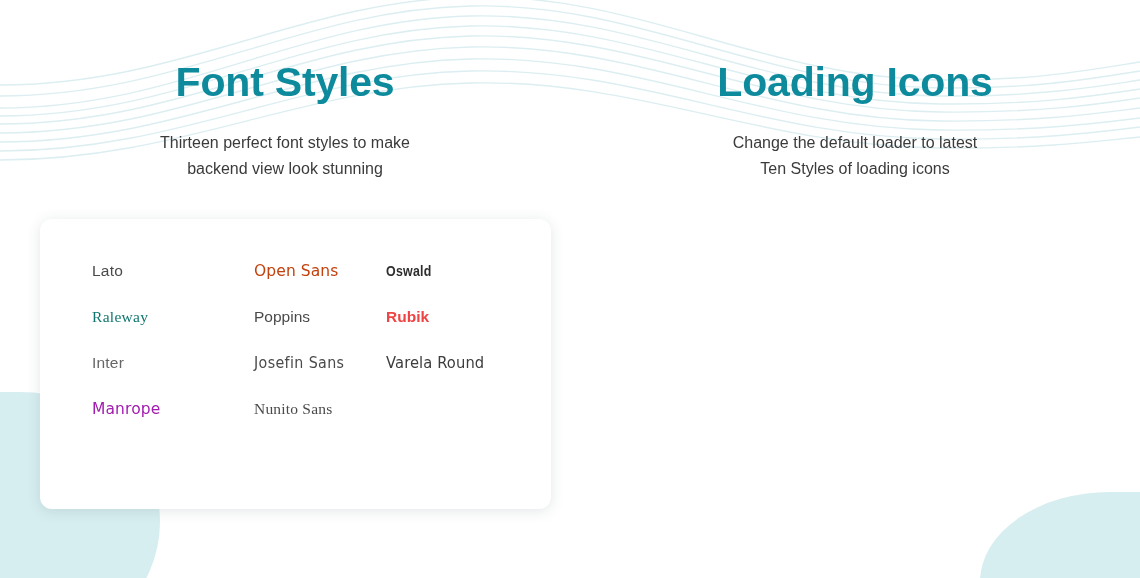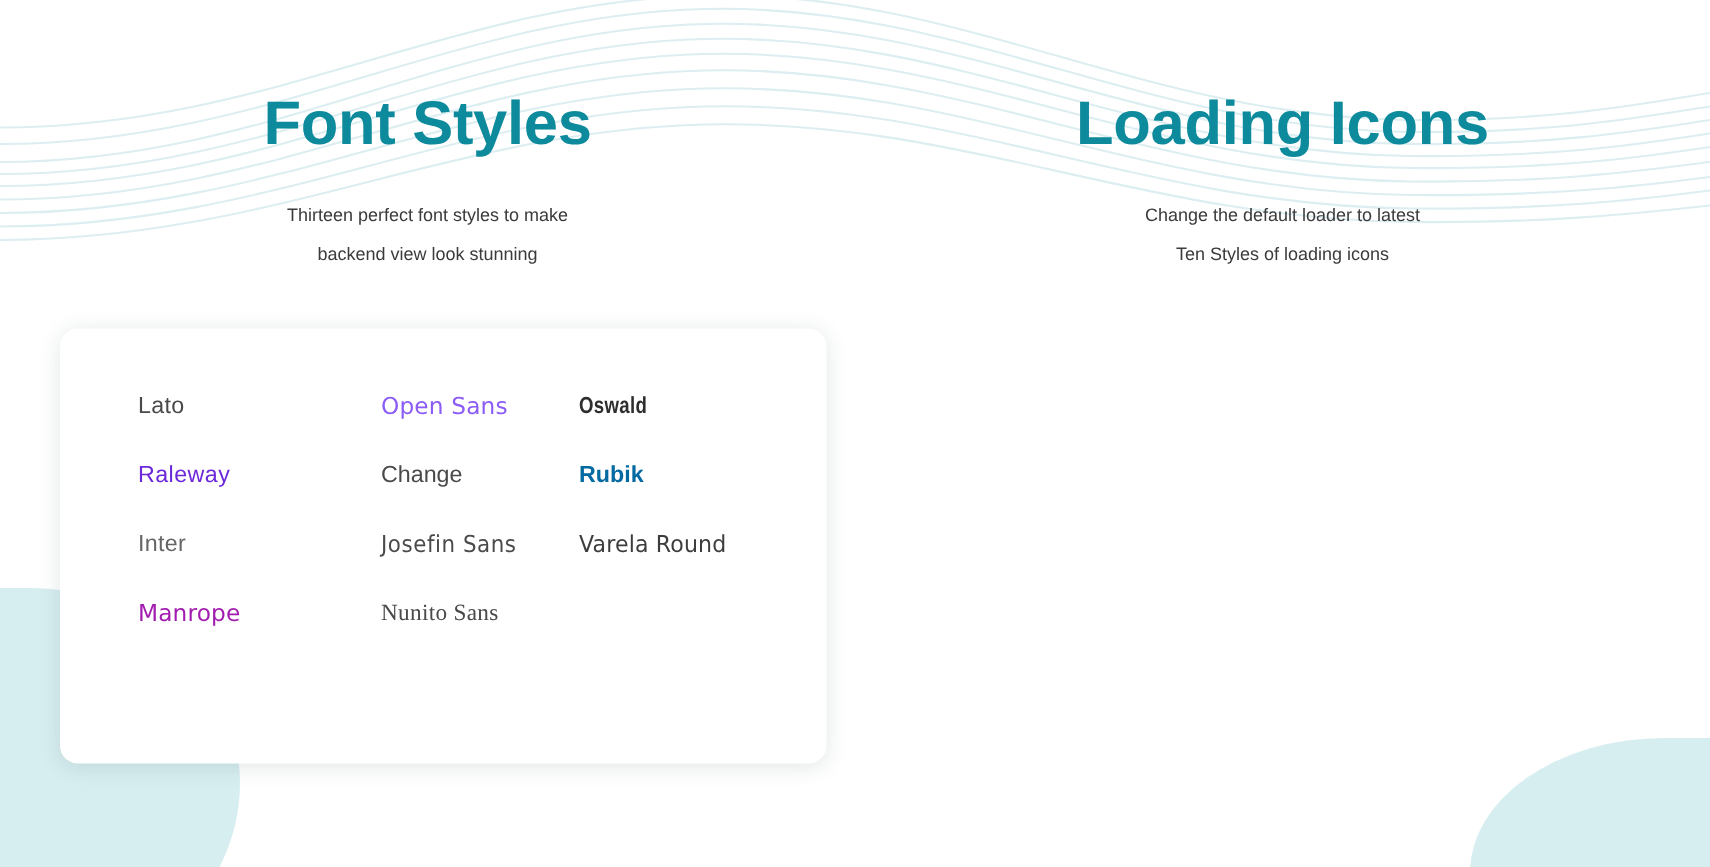--- a/index.html
+++ b/index.html
@@ -51,21 +51,21 @@
   .panel-title {
     position:absolute; top:59px; left:0; width:100%;
     text-align:center;
     font-size:41px; font-weight:bold;
     color:#0d8a9c;
     letter-spacing:-0.2px;
   }
   .panel-sub {
     position:absolute; top:130px; left:0; width:100%;
     text-align:center;
-    font-size:12px; line-height:26px;
+    font-size:16px; line-height:26px;
     color:#3b3b3b;
   }
   .panel-sub span { display:block; }
 
   
   .card {
     position:absolute;
     background:#ffffff;
     border-radius:12px;
     box-shadow:0 2px 14px rgba(40,60,70,0.13);
@@ -93,25 +93,25 @@
   
   .f-lato        { font-family:"Liberation Sans", sans-serif; letter-spacing:0.2px; }
   .f-oswald      { font-family:"Liberation Sans Narrow","Liberation Sans", sans-serif;
                    font-weight:bold; transform:scaleX(0.80); transform-origin:left center;
                    color:#2e2e2e; letter-spacing:0.3px; }
   .f-poppins     { font-family:"DejaVu Sans", sans-serif; letter-spacing:0.3px; }
   .f-josefin     { font-family:"DejaVu Sans", sans-serif; transform:scaleX(0.92);
                    transform-origin:left center; letter-spacing:0.4px; }
   .f-nunito      { font-family:Liberation Serif, serif; letter-spacing:0.2px; }
   .f-montserrat  { font-family:"Liberation Sans", sans-serif; color:#8b8b8b; letter-spacing:0.3px; }
-  .f-raleway     { font-family:Liberation Sans, sans-serif; color:#6d28d9; letter-spacing:0.3px; }
-  .f-rubik       { font-family:"Liberation Sans", sans-serif; font-weight:bold; color:#0369a1; }
+  .f-raleway     { font-family:Liberation Serif, serif; color:#0f766e; letter-spacing:0.3px; }
+  .f-rubik       { font-family:"Liberation Sans", sans-serif; font-weight:bold; color:#ef4444; }
   .f-varela      { font-family:"DejaVu Sans", sans-serif; color:#3d3d3d; letter-spacing:0.1px;
                    transform:scaleX(0.95); transform-origin:left center; }
-  .f-opensans    { font-family:"DejaVu Sans", sans-serif; color:#8b5cf6; letter-spacing:0.1px; }
+  .f-opensans    { font-family:"DejaVu Sans", sans-serif; color:#c2410c; letter-spacing:0.1px; }
   .f-roboto      { font-family:"Liberation Sans", sans-serif; color:#4a4a4a; }
   .f-inter       { font-family:"Liberation Sans", sans-serif; color:#666; letter-spacing:0.2px; }
   .f-manrope     { font-family:"DejaVu Sans", sans-serif; color:#a21caf; letter-spacing:0.1px; }
 </style>
 </head>
 <body>
 
 <div id="stage">
 
   <svg class="bg-waves" viewBox="0 0 1140 200" preserveAspectRatio="none">
@@ -143,21 +143,21 @@
       </div>
 
       <div class="card card-fonts">
         <div class="font-grid">
 
           <div class="font-item f-lato">Lato</div>
           <div class="font-item f-opensans">Open Sans</div>
 
           <div class="font-item f-oswald">Oswald</div>
           <div class="font-item f-raleway">Raleway</div>
-          <div class="font-item f-roboto">Change</div>
+          <div class="font-item f-roboto">Poppins</div>
 
           <div class="font-item f-rubik">Rubik</div>
           <div class="font-item f-inter">Inter</div>
 
           <div class="font-item f-josefin">Josefin Sans</div>
           <div class="font-item f-varela">Varela Round</div>
           <div class="font-item f-manrope">Manrope</div>
 
           <div class="font-item f-nunito">Nunito Sans</div>
         </div>

